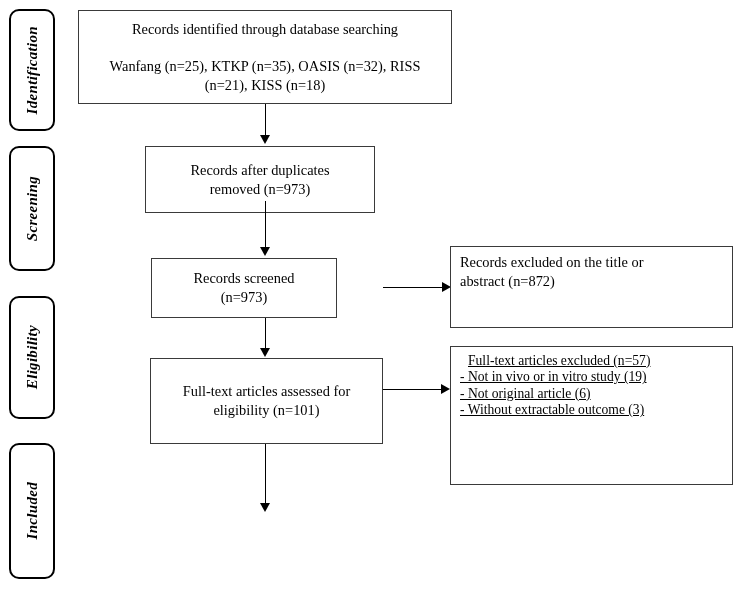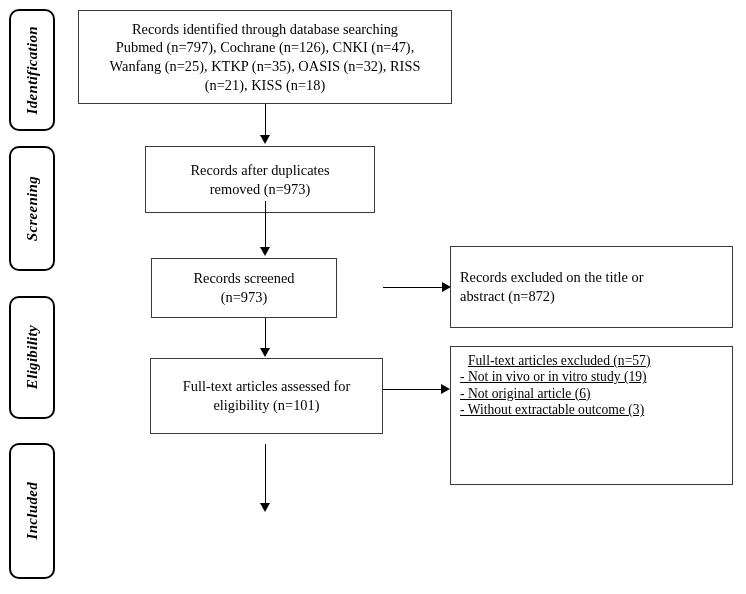--- a/index.html
+++ b/index.html
@@ -121,21 +121,21 @@
     <span class="stage-text">Eligibility</span>
   </div>
 
   <div class="stage-label" style="left:9px; top:443px; width:46px; height:136px;">
     <span class="stage-text">Included</span>
   </div>
 
   <div class="flow-box" style="left:78px; top:10px; width:374px; height:94px;">
     <span class="box-text">
       <span>Records identified through database searching</span><br>
-      <span>Pubmed (n=797), Cochrane (n=126), CNKI (n=47),</span><br>
+      <br>
       <span>Wanfang (n=25), KTKP (n=35), OASIS (n=32), RISS</span><br>
       <span>(n=21), KISS (n=18)</span>
     </span>
   </div>
 
   <div class="vline" style="left:265px; top:104px; height:32px;"></div>
   <div class="arrow-down" style="left:260px; top:135px;"></div>
 
   <div class="flow-box" style="left:145px; top:146px; width:230px; height:67px;">
     <span class="box-text">
@@ -150,31 +150,31 @@
   <div class="flow-box" style="left:151px; top:258px; width:186px; height:60px;">
     <span class="box-text">
       <span>Records screened</span><br>
       <span>(n=973)</span>
     </span>
   </div>
 
   <div class="hline" style="left:383px; top:287px; width:60px;"></div>
   <div class="arrow-right" style="left:442px; top:282px;"></div>
 
-  <div class="flow-box align-left" style="left:450px; top:246px; width:283px; height:82px; align-items:center;">
+  <div class="flow-box align-left" style="left:450px; top:246px; width:283px; height:82px; ">
     <span class="box-text">
       <span>Records excluded on the title or</span><br>
       <span>abstract (n=872)</span>
     </span>
   </div>
 
   <div class="vline" style="left:265px; top:318px; height:31px;"></div>
   <div class="arrow-down" style="left:260px; top:348px;"></div>
 
-  <div class="flow-box" style="left:150px; top:358px; width:233px; height:76px;">
+  <div class="flow-box" style="left:150px; top:358px; width:233px; height:86px;">
     <span class="box-text">
       <span>Full-text articles assessed for</span><br>
       <span>eligibility (n=101)</span>
     </span>
   </div>
 
   <div class="hline" style="left:383px; top:389px; width:59px;"></div>
   <div class="arrow-right" style="left:441px; top:384px;"></div>
 
   <div class="flow-box align-left" style="left:450px; top:346px; width:283px; height:139px; font-size:13.6px; line-height:1.20;text-decoration:underline;">

